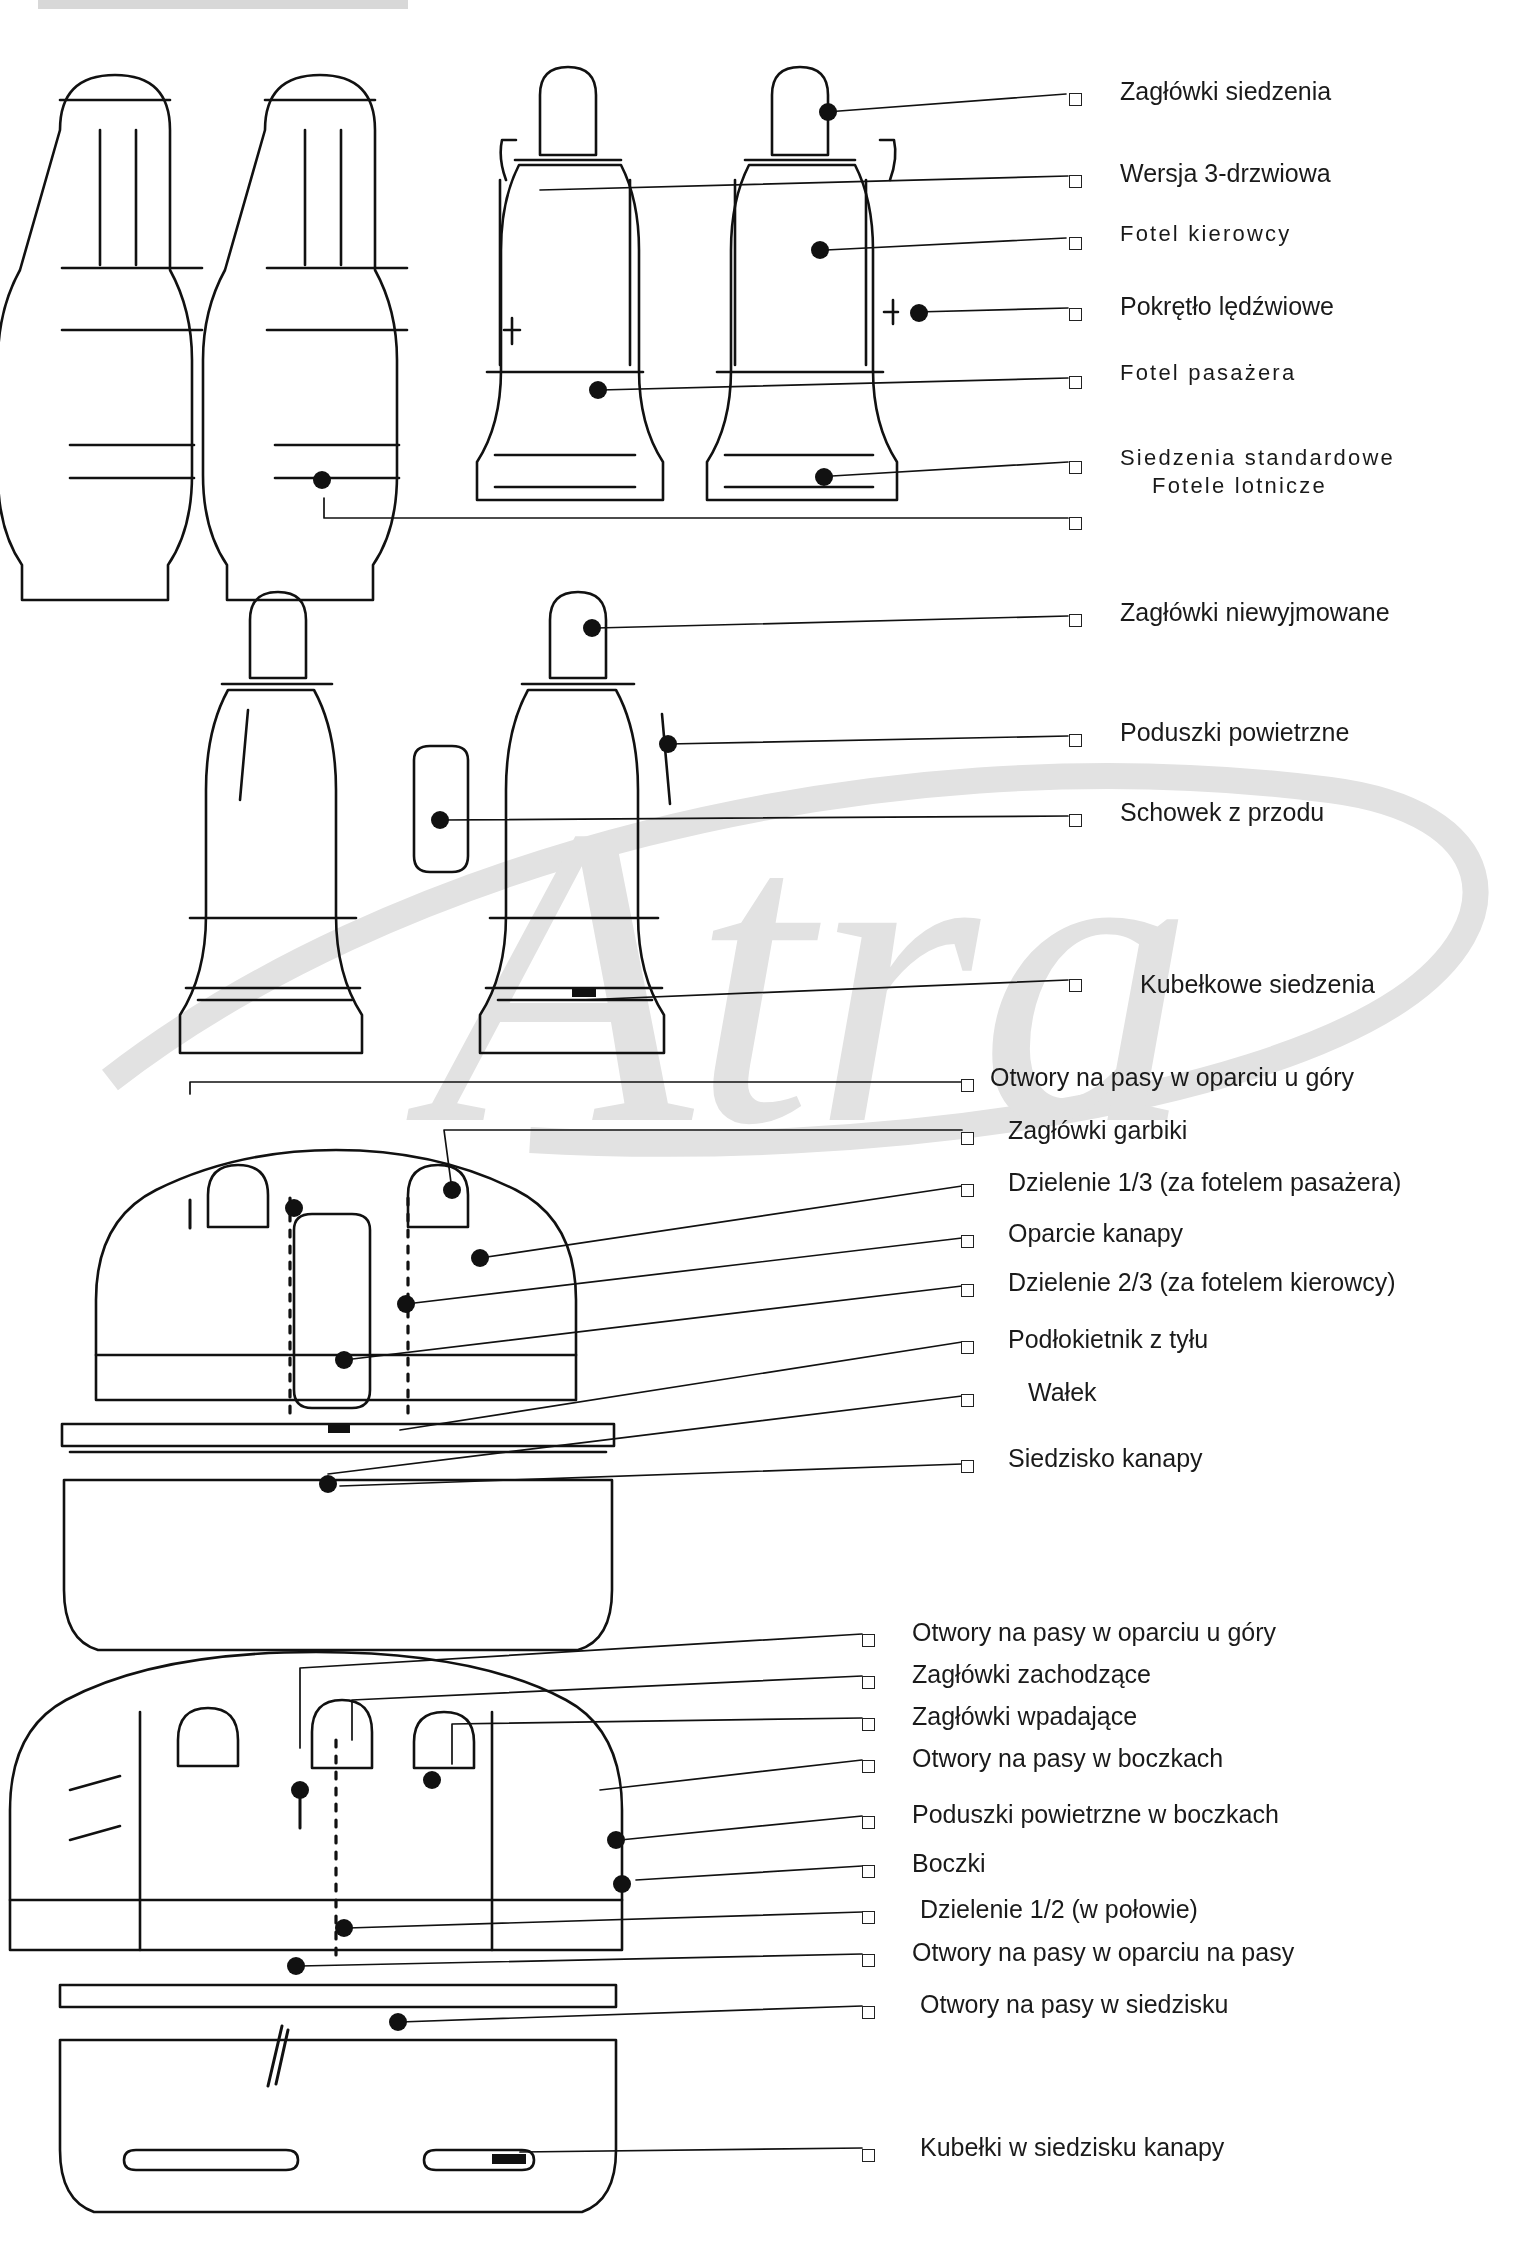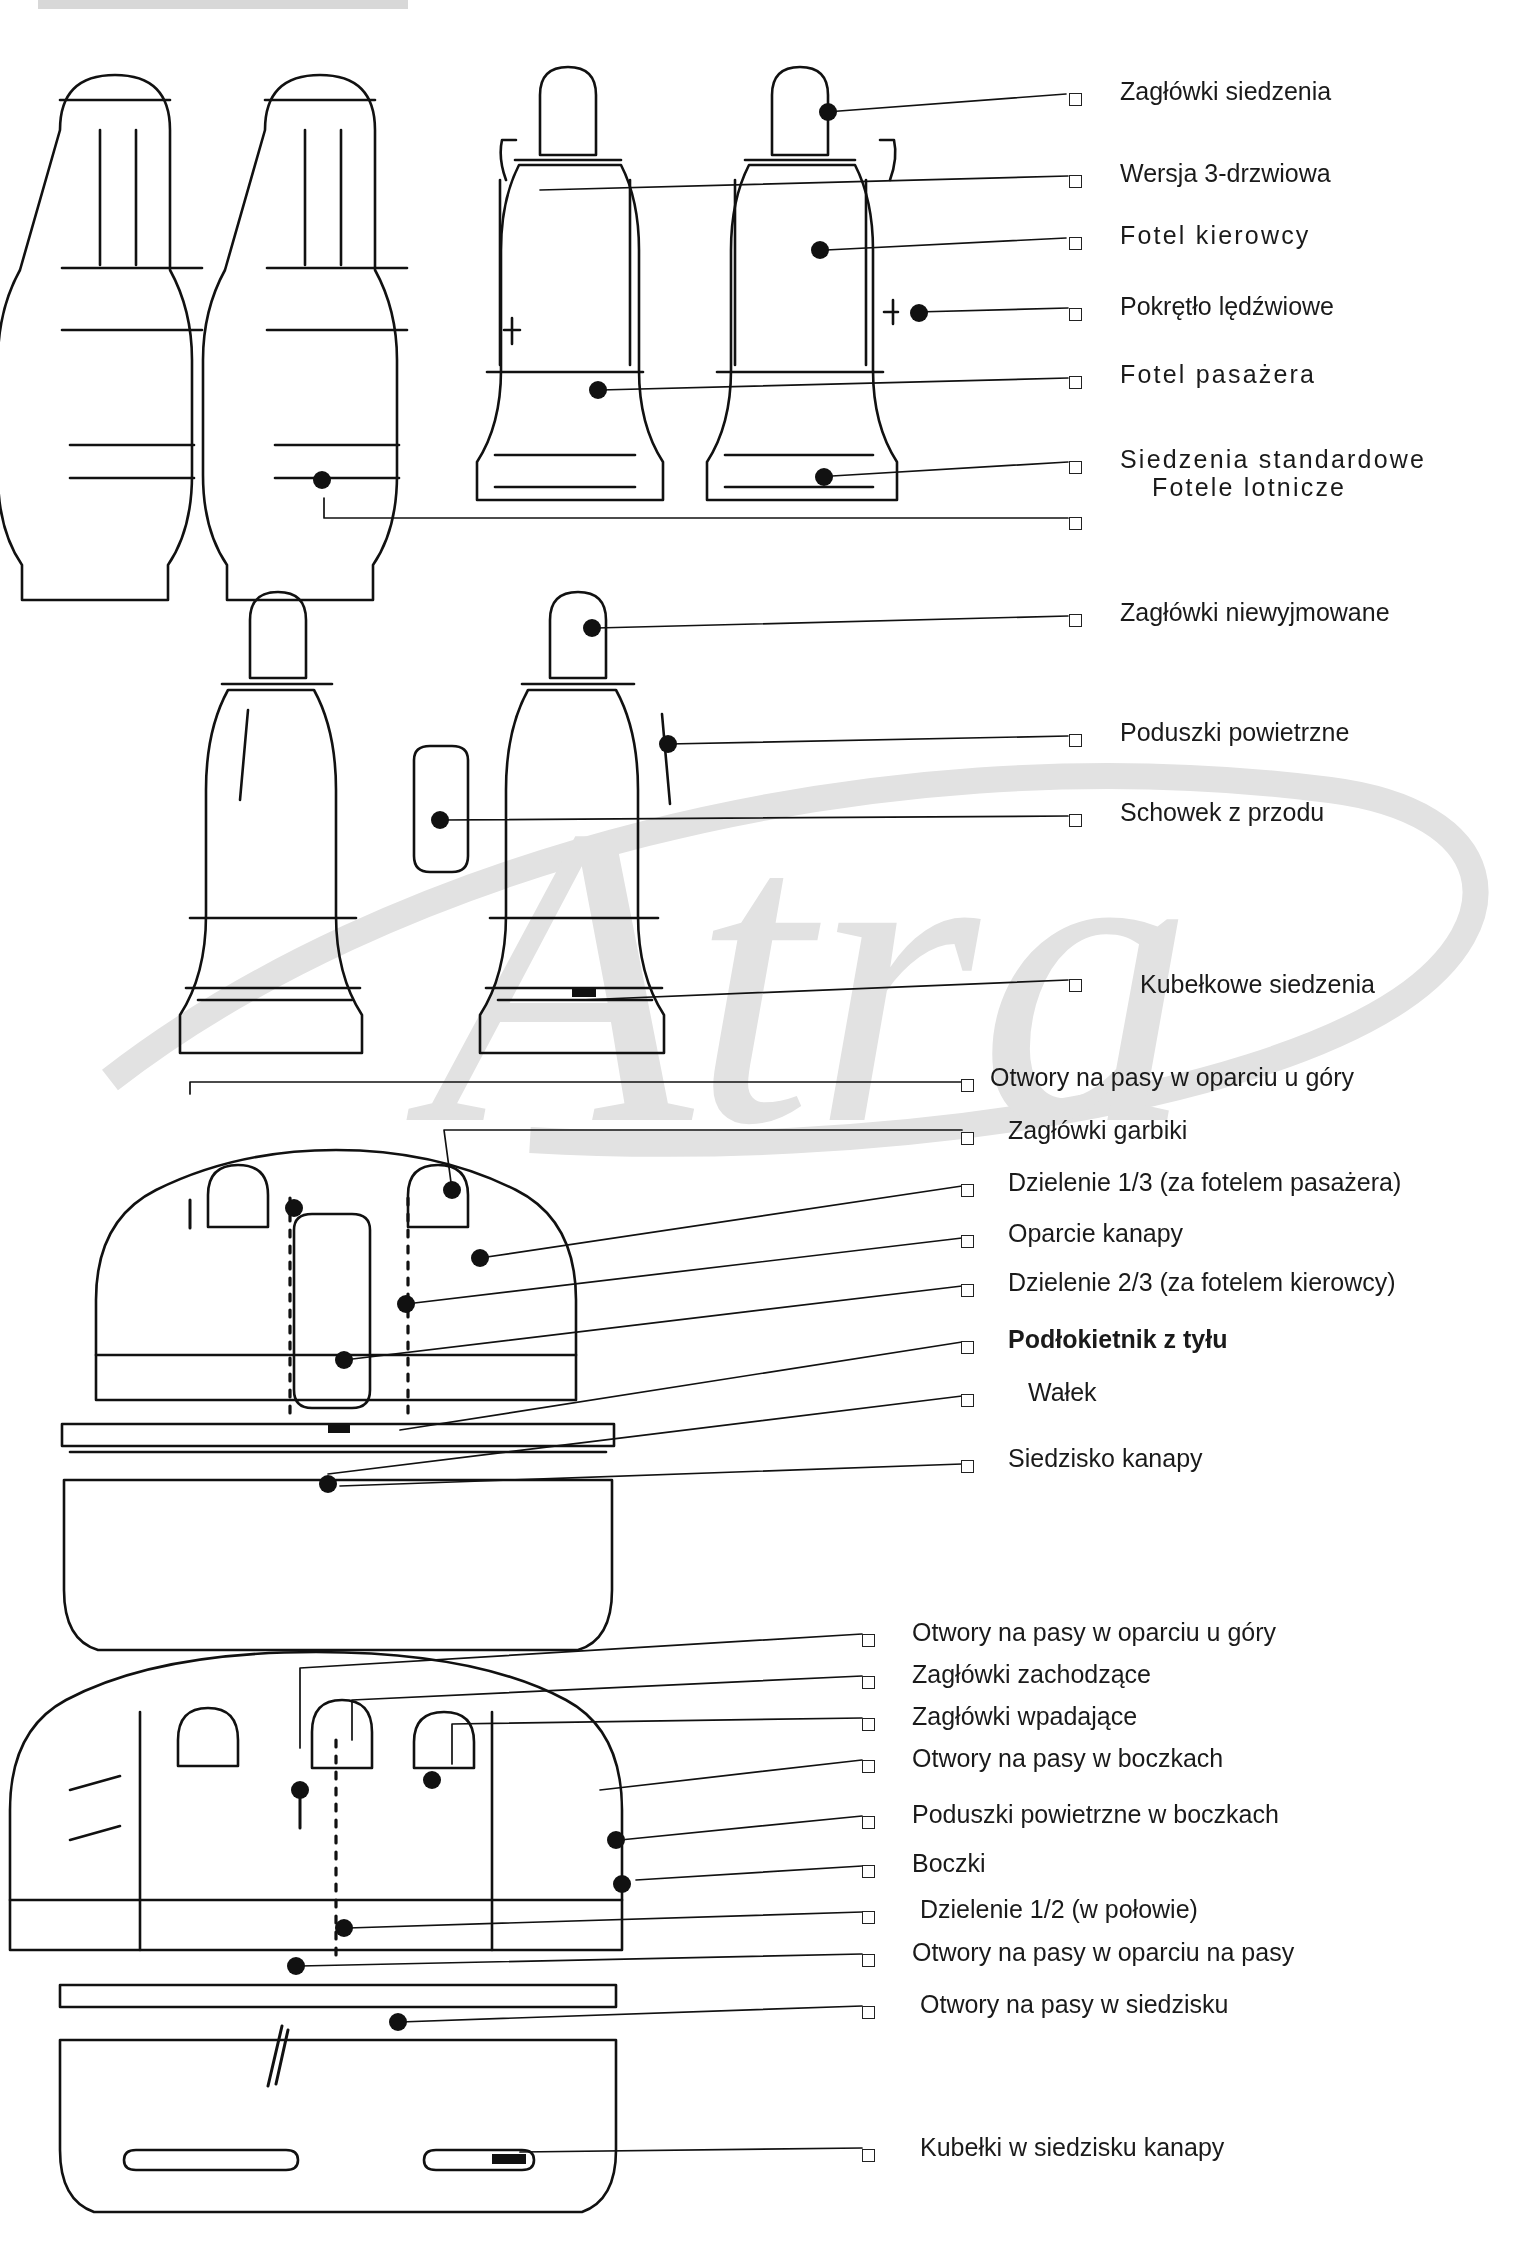--- a/index.html
+++ b/index.html
@@ -11,21 +11,21 @@
   .watermark{position:absolute;left:100px;top:620px;width:1420px;height:720px;
              pointer-events:none;z-index:0;}
 
   
   .art{position:absolute;left:0;top:0;width:1523px;height:2255px;z-index:1;}
 
   
   .label{position:absolute;z-index:3;white-space:nowrap;line-height:1;}
   .label .txt{display:inline-block;}
   .lbl-normal .txt{font-size:25px;letter-spacing:0px;}
-  .lbl-wide .txt{font-size:25px;letter-spacing:2.2px;}
+  .lbl-wide .txt{font-size:22px;letter-spacing:2.2px;}
 
   
   .marker{position:absolute;width:11px;height:11px;border:1.6px solid #222;
           background:#fff;z-index:3;}
 
   
   .footer{position:absolute;left:0;bottom:6px;width:1523px;text-align:center;
           font-size:25px;letter-spacing:1.5px;color:#222;z-index:3;}
 
   
@@ -262,21 +262,21 @@
       <div class="label lbl-normal" style="left: 990px; top: 1065px;"><span class="txt">Otwory na pasy w oparciu u góry</span></div>
       <div class="marker" style="left: 961px; top: 1132px;"></div>
       <div class="label lbl-normal" style="left: 1008px; top: 1118px;"><span class="txt">Zagłówki garbiki</span></div>
       <div class="marker" style="left: 961px; top: 1184px;"></div>
       <div class="label lbl-normal" style="left: 1008px; top: 1170px;"><span class="txt">Dzielenie 1/3 (za fotelem pasażera)</span></div>
       <div class="marker" style="left: 961px; top: 1235px;"></div>
       <div class="label lbl-normal" style="left: 1008px; top: 1221px;"><span class="txt">Oparcie kanapy</span></div>
       <div class="marker" style="left: 961px; top: 1284px;"></div>
       <div class="label lbl-normal" style="left: 1008px; top: 1270px;"><span class="txt">Dzielenie 2/3 (za fotelem kierowcy)</span></div>
       <div class="marker" style="left: 961px; top: 1341px;"></div>
-      <div class="label lbl-normal" style="left: 1008px; top: 1327px; font-weight: bold;"><span class="txt">Podłokietnik z tyłu</span></div>
+      <div class="label lbl-normal" style="left: 1008px; top: 1327px;"><span class="txt">Podłokietnik z tyłu</span></div>
       <div class="marker" style="left: 961px; top: 1394px;"></div>
       <div class="label lbl-normal" style="left: 1028px; top: 1380px;"><span class="txt">Wałek</span></div>
       <div class="marker" style="left: 961px; top: 1460px;"></div>
       <div class="label lbl-normal" style="left: 1008px; top: 1446px;"><span class="txt">Siedzisko kanapy</span></div>
       <div class="marker" style="left: 862px; top: 1634px;"></div>
       <div class="label lbl-normal" style="left: 912px; top: 1620px;"><span class="txt">Otwory na pasy w oparciu u góry</span></div>
       <div class="marker" style="left: 862px; top: 1676px;"></div>
       <div class="label lbl-normal" style="left: 912px; top: 1662px;"><span class="txt">Zagłówki zachodzące</span></div>
       <div class="marker" style="left: 862px; top: 1718px;"></div>
       <div class="label lbl-normal" style="left: 912px; top: 1704px;"><span class="txt">Zagłówki wpadające</span></div>

